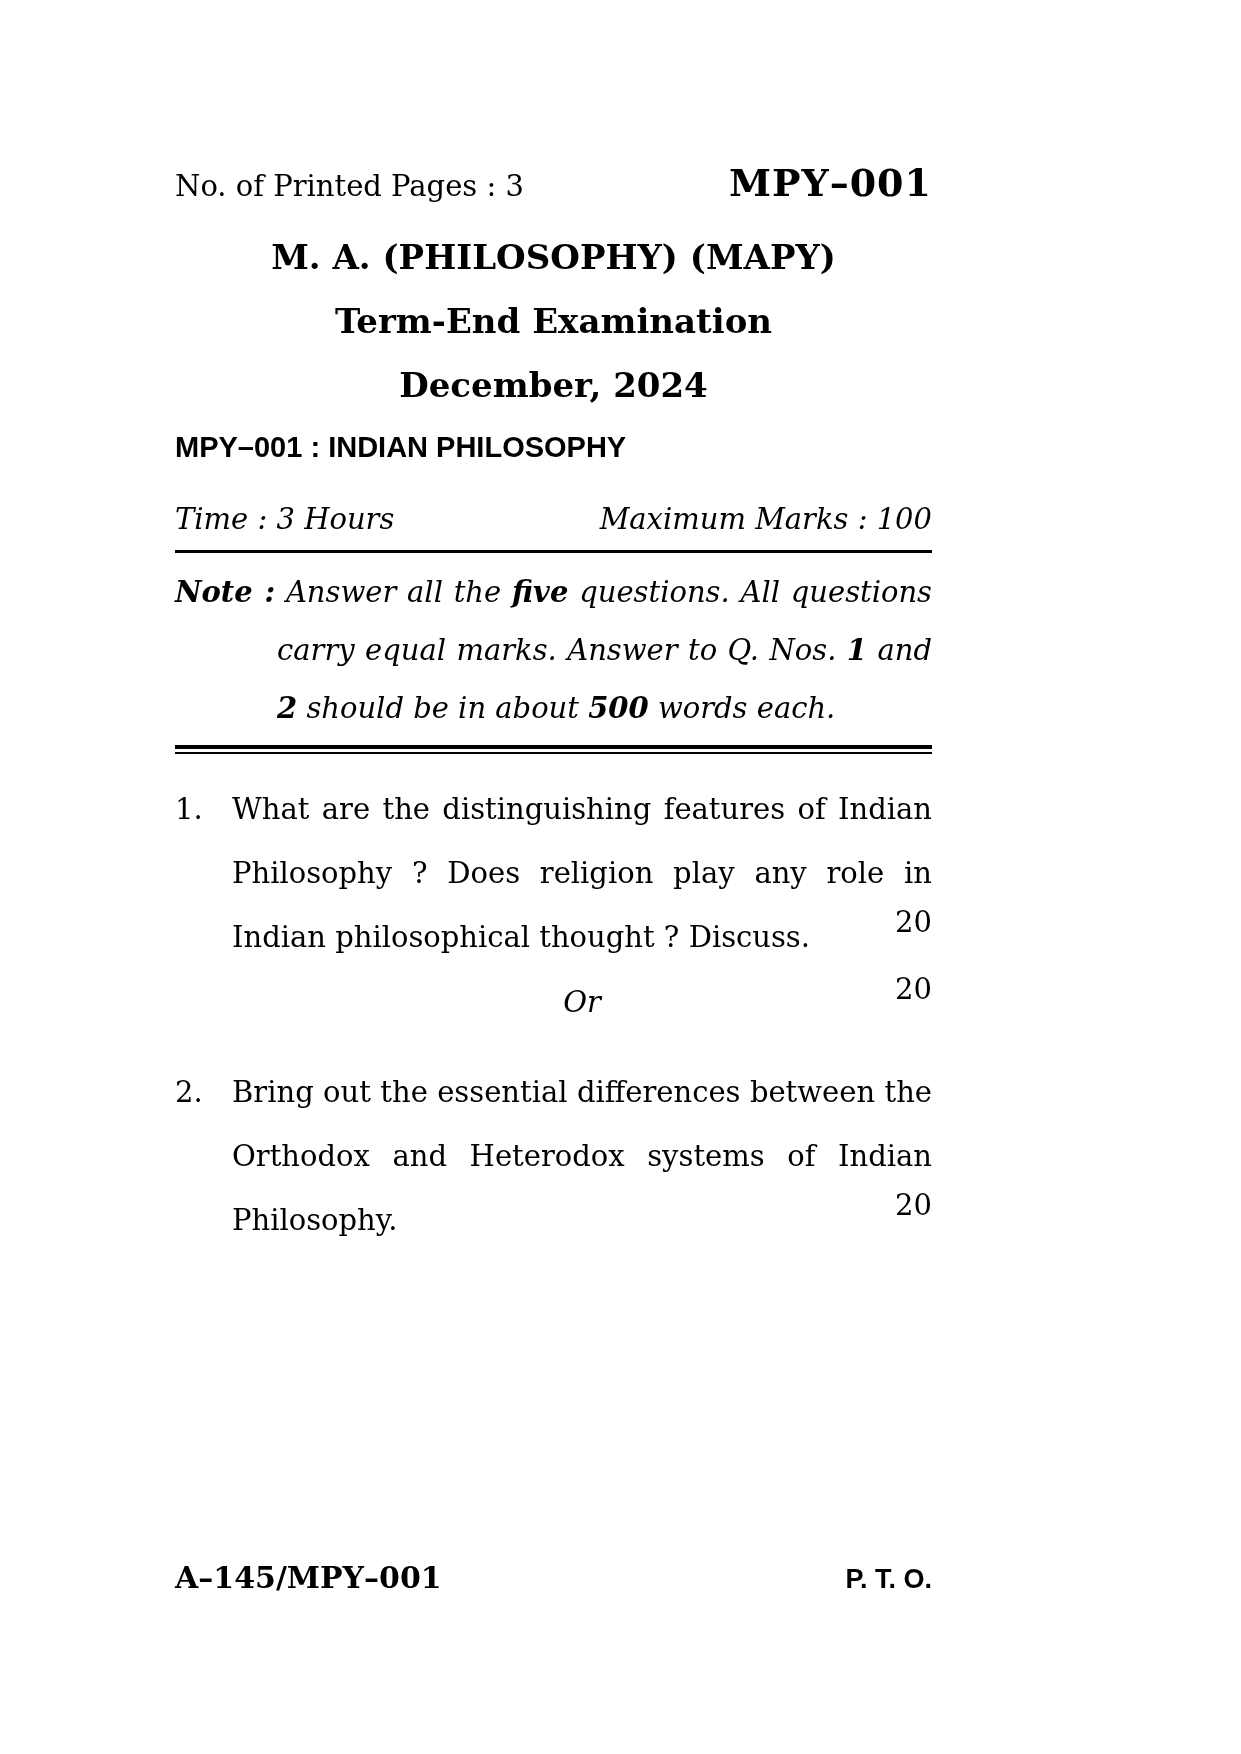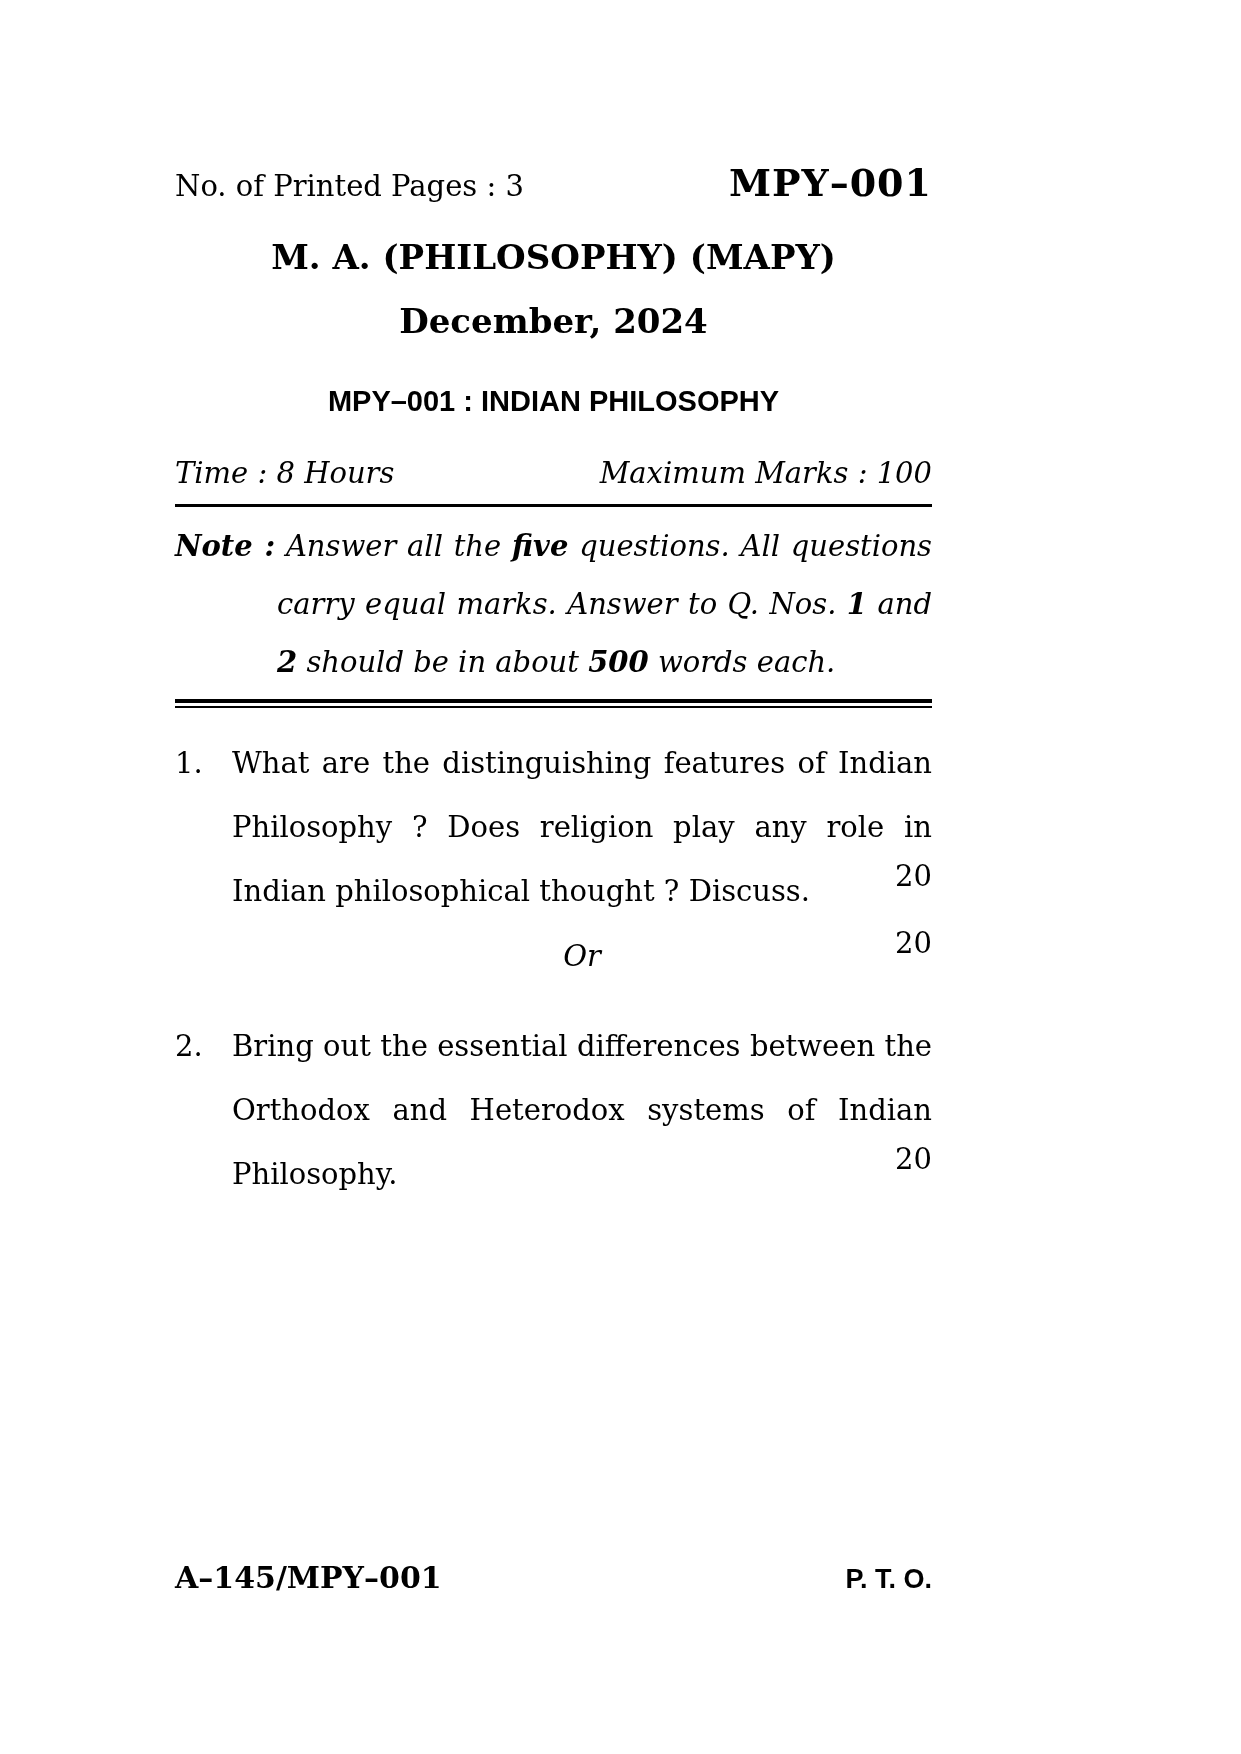--- a/index.html
+++ b/index.html
@@ -26,25 +26,25 @@
     align-items: baseline;
     margin-top: 160px;
   }
   .printed-pages { font-size: 29px; }
   .paper-code { font-size: 38px; font-weight: bold; letter-spacing: 1px; }
 
   .title-program  { text-align: center; font-size: 34px; font-weight: bold; margin-top: 32px; }
   .title-exam     { text-align: center; font-size: 34px; font-weight: bold; margin-top: 24px; }
   .title-session  { text-align: center; font-size: 34px; font-weight: bold; margin-top: 24px; }
   .title-course   {
-    text-align: center;
+    text-align: left;
     font-family: "Liberation Sans", sans-serif;
     font-size: 29px;
     font-weight: bold;
-    margin-top: 44px;
+    margin-top: 26px;
   }
 
   .meta-row {
     display: flex;
     justify-content: space-between;
     font-style: italic;
     font-size: 29px;
     margin-top: 38px;
     padding-bottom: 14px;
     border-bottom: 3px solid #000;
@@ -101,25 +101,26 @@
 
 <div class="page">
   <div class="content">
 
     <div class="header-row">
       <span class="printed-pages">No. of Printed Pages : 3</span>
       <span class="paper-code">MPY–001</span>
     </div>
 
     <div class="title-program">M. A. (PHILOSOPHY) (MAPY)</div>
+    <div class="title-exam">Term-End Examination</div>
     <div class="title-session">December, 2024</div>
     <div class="title-course">MPY–001 : INDIAN PHILOSOPHY</div>
 
     <div class="meta-row">
-      <span>Time : 8 Hours</span>
+      <span>Time : 3 Hours</span>
       <span>Maximum Marks : 100</span>
     </div>
 
     <p class="note"><span class="bi">Note :</span><span> </span><span>Answer all the </span><span class="bi">five</span><span> questions. All questions carry equal marks. Answer to Q. Nos. </span><span class="bi">1</span><span> and </span><span class="bi">2</span><span> should be in about </span><span class="bi">500</span><span> words each.</span></p>
 
     <div class="double-rule"></div>
 
     <div class="question">
       <div class="qnum">1.</div>
       <div class="qbody">

